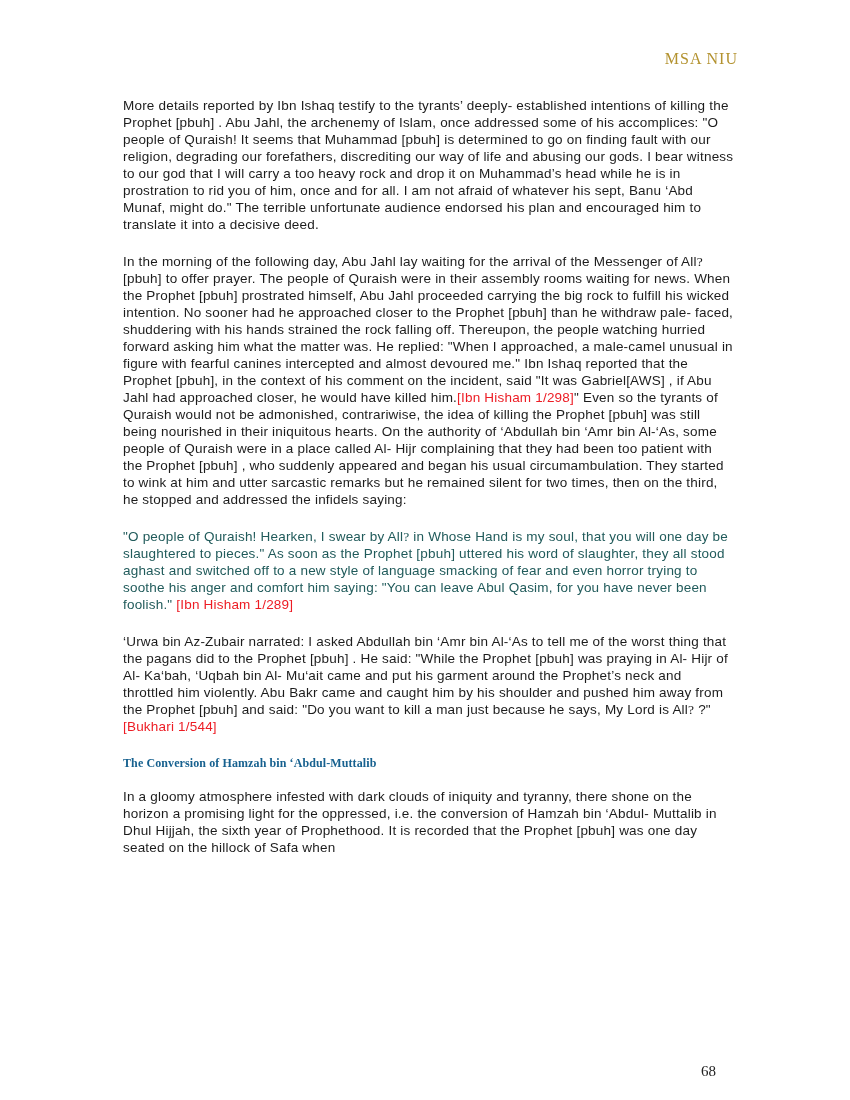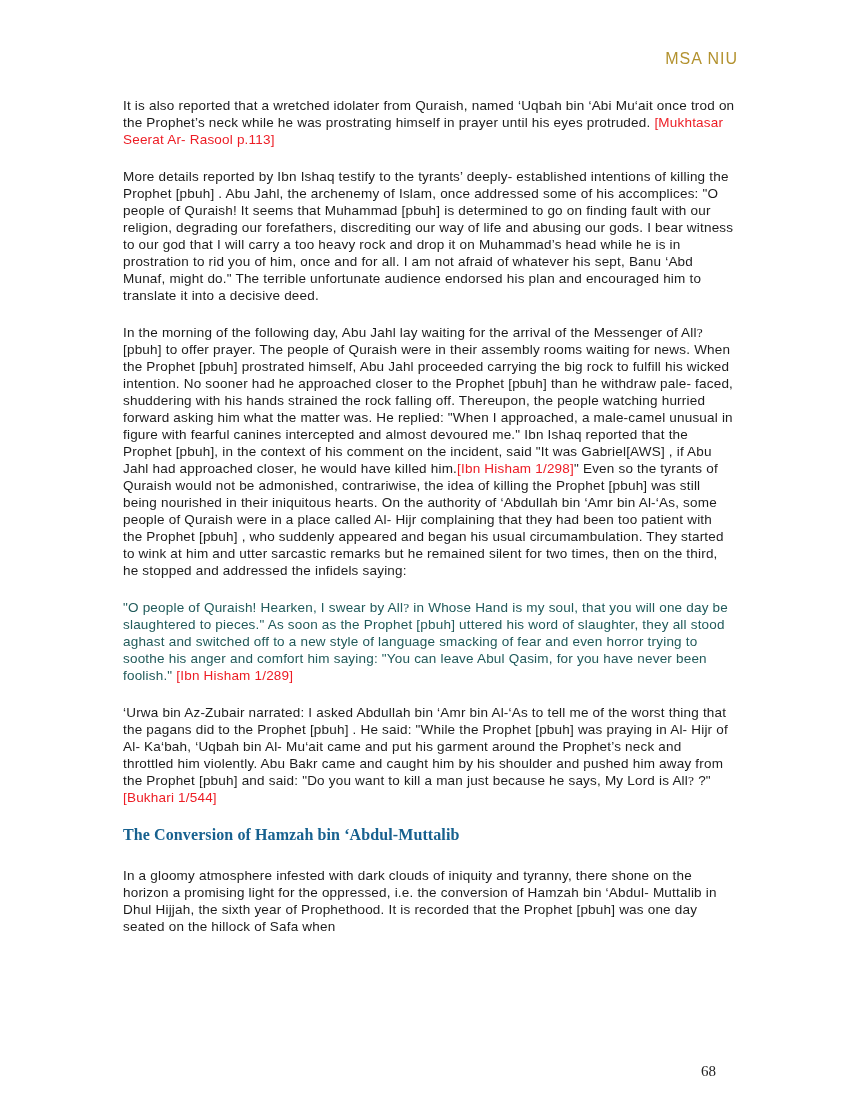--- a/index.html
+++ b/index.html
@@ -8,43 +8,43 @@
     width: 850px;
     height: 1100px;
     background: #ffffff;
     overflow: hidden;
     font-family: "Liberation Sans", sans-serif;
   }
   .header {
     position: absolute;
     top: 50px;
     right: 112px;
-    font-family: Liberation Sans, sans-serif;
+    font-family: Liberation Serif, serif;
     font-size: 16px;
     letter-spacing: 1px;
     color: var(--c-gold, #b3922f);
   }
   .content {
     position: absolute;
     left: 123px;
     top: 97px;
     width: 612px;
     font-size: 13.5px;
     line-height: 17px;
     letter-spacing: 0.2px;
     color: var(--c-body, #1c1c1c);
     text-align: left;
   }
   .para { margin: 0 0 20px 0; }
   .heading {
     font-family: "Liberation Serif", serif;
-    font-size: 16px;
+    font-size: 12px;
     font-weight: bold;
     color: var(--c-heading_blue, #17618f);
-    margin: 2px 0 24px 0;
+    margin: 2px 0 16px 0;
     letter-spacing: 0.1px;
   }
   .seg-body { color: var(--c-body, #1c1c1c); }
   .seg-red  { color: var(--c-red, #ed1c24); }
   .seg-teal { color: var(--c-teal, #215b5b); }
   .seg-serif { font-family: "Liberation Serif", serif; }
   .footer {
     position: absolute;
     top: 1063px;
     right: 134px;
@@ -54,21 +54,20 @@
   }
 </style>
 </head>
 <body>
 
 <div class="page">
   <div class="header">
     <span>MSA NIU</span>
   </div>
   <div class="content" id="doc-body">
-      <p class="para"><span class="seg-body">It is also reported that a wretched idolater from Quraish, named ‘Uqbah bin ‘Abi Mu‘ait once trod on the Prophet’s neck while he was prostrating himself in prayer until his eyes protruded. </span><span class="seg-red">[Mukhtasar Seerat Ar- Rasool p.113]</span></p>
       <p class="para"><span class="seg-body">More details reported by Ibn Ishaq testify to the tyrants’ deeply- established intentions of killing the Prophet [pbuh] . Abu Jahl, the archenemy of Islam, once addressed some of his accomplices: "O people of Quraish! It seems that Muhammad [pbuh] is determined to go on finding fault with our religion, degrading our forefathers, discrediting our way of life and abusing our gods. I bear witness to our god that I will carry a too heavy rock and drop it on Muhammad’s head while he is in prostration to rid you of him, once and for all. I am not afraid of whatever his sept, Banu ‘Abd Munaf, might do." The terrible unfortunate audience endorsed his plan and encouraged him to translate it into a decisive deed.</span></p>
       <p class="para"><span class="seg-body">In the morning of the following day, Abu Jahl lay waiting for the arrival of the Messenger of All</span><span class="seg-body seg-serif">?</span><span class="seg-body">  [pbuh] to offer prayer. The people of Quraish were in their assembly rooms waiting for news. When the Prophet [pbuh] prostrated himself, Abu Jahl proceeded carrying the big rock to fulfill his wicked intention. No sooner had he approached closer to the Prophet [pbuh] than he withdraw pale- faced, shuddering with his hands strained the rock falling off. Thereupon, the people watching hurried forward asking him what the matter was. He replied: "When I approached, a male-camel unusual in figure with fearful canines intercepted and almost devoured me." Ibn Ishaq reported that the Prophet [pbuh], in the context of his comment on the incident, said "It was Gabriel[AWS] , if Abu Jahl had approached closer, he would have killed him.</span><span class="seg-red">[Ibn Hisham 1/298]</span><span class="seg-body">" Even so the tyrants of Quraish would not be admonished, contrariwise, the idea of killing the Prophet [pbuh] was still being nourished in their iniquitous hearts. On the authority of ‘Abdullah bin ‘Amr bin Al-‘As, some people of Quraish were in a place called Al- Hijr complaining that they had been too patient with the Prophet [pbuh] , who suddenly appeared and began his usual circumambulation. They started to wink at him and utter sarcastic remarks but he remained silent for two times, then on the third, he stopped and addressed the infidels saying:</span></p>
       <p class="para"><span class="seg-teal">"O people of Quraish! Hearken, I swear by All</span><span class="seg-teal seg-serif">?</span><span class="seg-teal">  in Whose Hand is my soul, that you will one day be slaughtered to pieces." As soon as the Prophet [pbuh] uttered his word of slaughter, they all stood aghast and switched off to a new style of language smacking of fear and even horror trying to soothe his anger and comfort him saying: "You can leave Abul Qasim, for you have never been foolish." </span><span class="seg-red">[Ibn Hisham 1/289]</span></p>
       <p class="para"><span class="seg-body">‘Urwa bin Az-Zubair narrated: I asked Abdullah bin ‘Amr bin Al-‘As to tell me of the worst thing that the pagans did to the Prophet [pbuh] . He said: "While the Prophet [pbuh] was praying in Al- Hijr of Al- Ka‘bah, ‘Uqbah bin Al- Mu‘ait came and put his garment around the Prophet’s neck and throttled him violently. Abu Bakr came and caught him by his shoulder and pushed him away from the Prophet [pbuh] and said: "Do you want to kill a man just because he says, My Lord is All</span><span class="seg-body seg-serif">?</span><span class="seg-body"> ?" </span><span class="seg-red">[Bukhari 1/544]</span></p>
       <h2 class="heading">The Conversion of Hamzah bin ‘Abdul-Muttalib</h2>
       <p class="para"><span class="seg-body">In a gloomy atmosphere infested with dark clouds of iniquity and tyranny, there shone on the horizon a promising light for the oppressed, i.e. the conversion of Hamzah bin ‘Abdul- Muttalib in Dhul Hijjah, the sixth year of Prophethood. It is recorded that the Prophet [pbuh] was one day seated on the hillock of Safa when</span></p>
     </div>
   <div class="footer">
     <span>68</span>
   </div>

